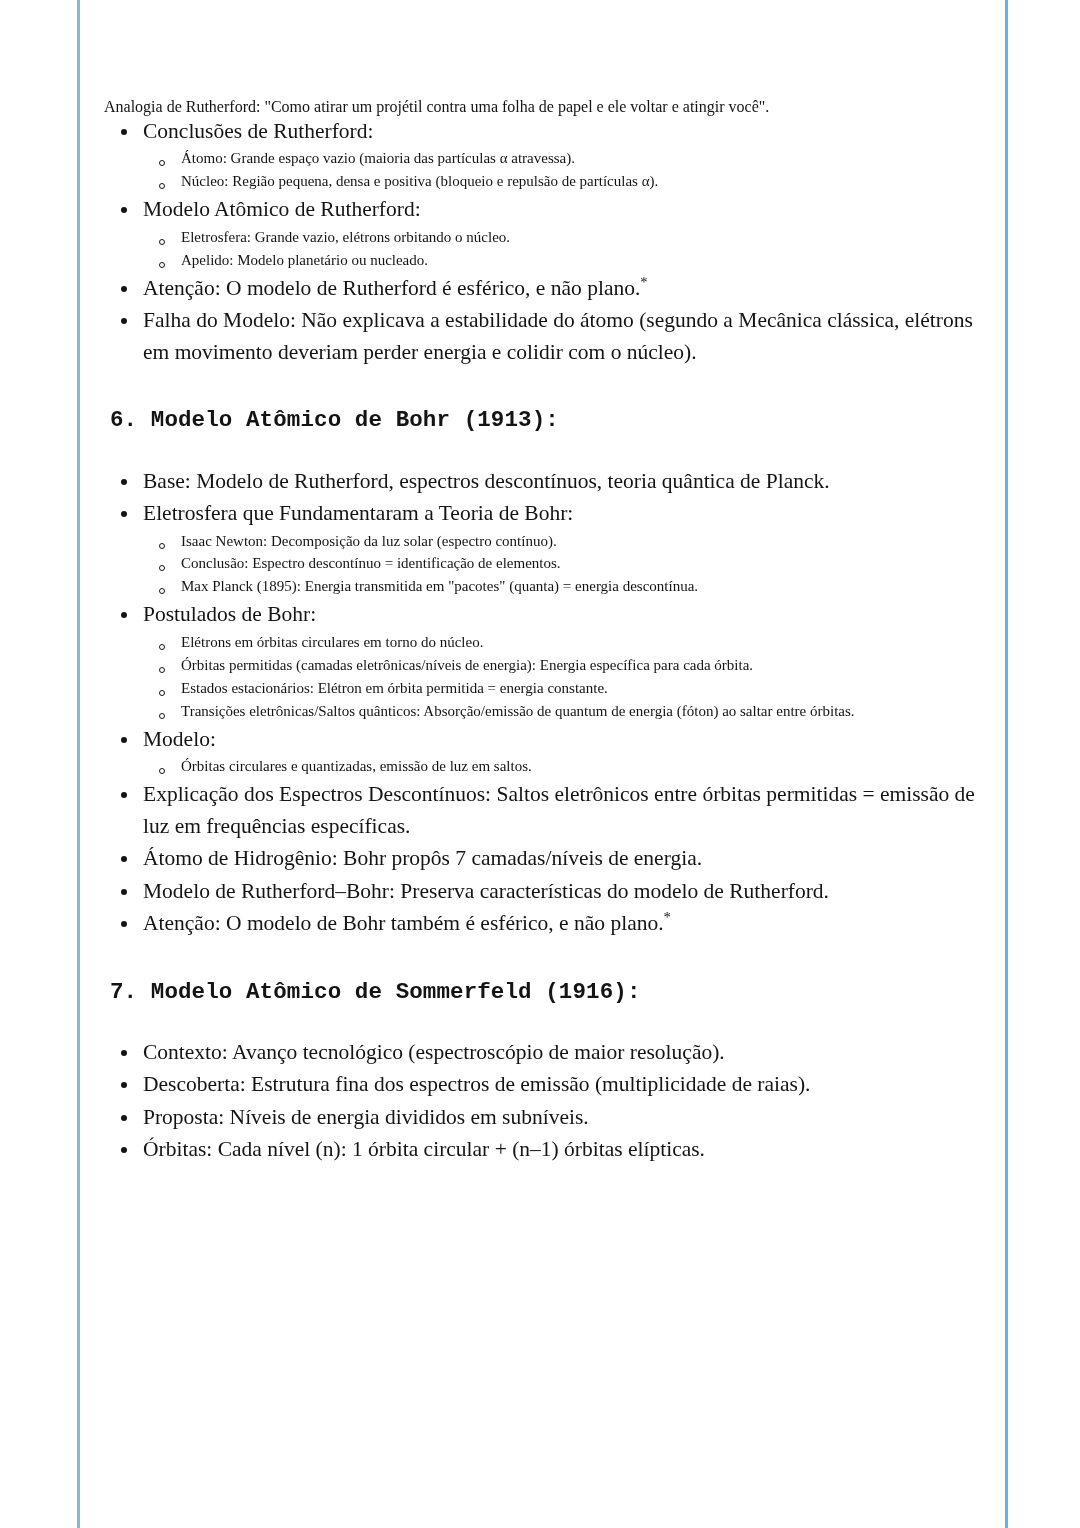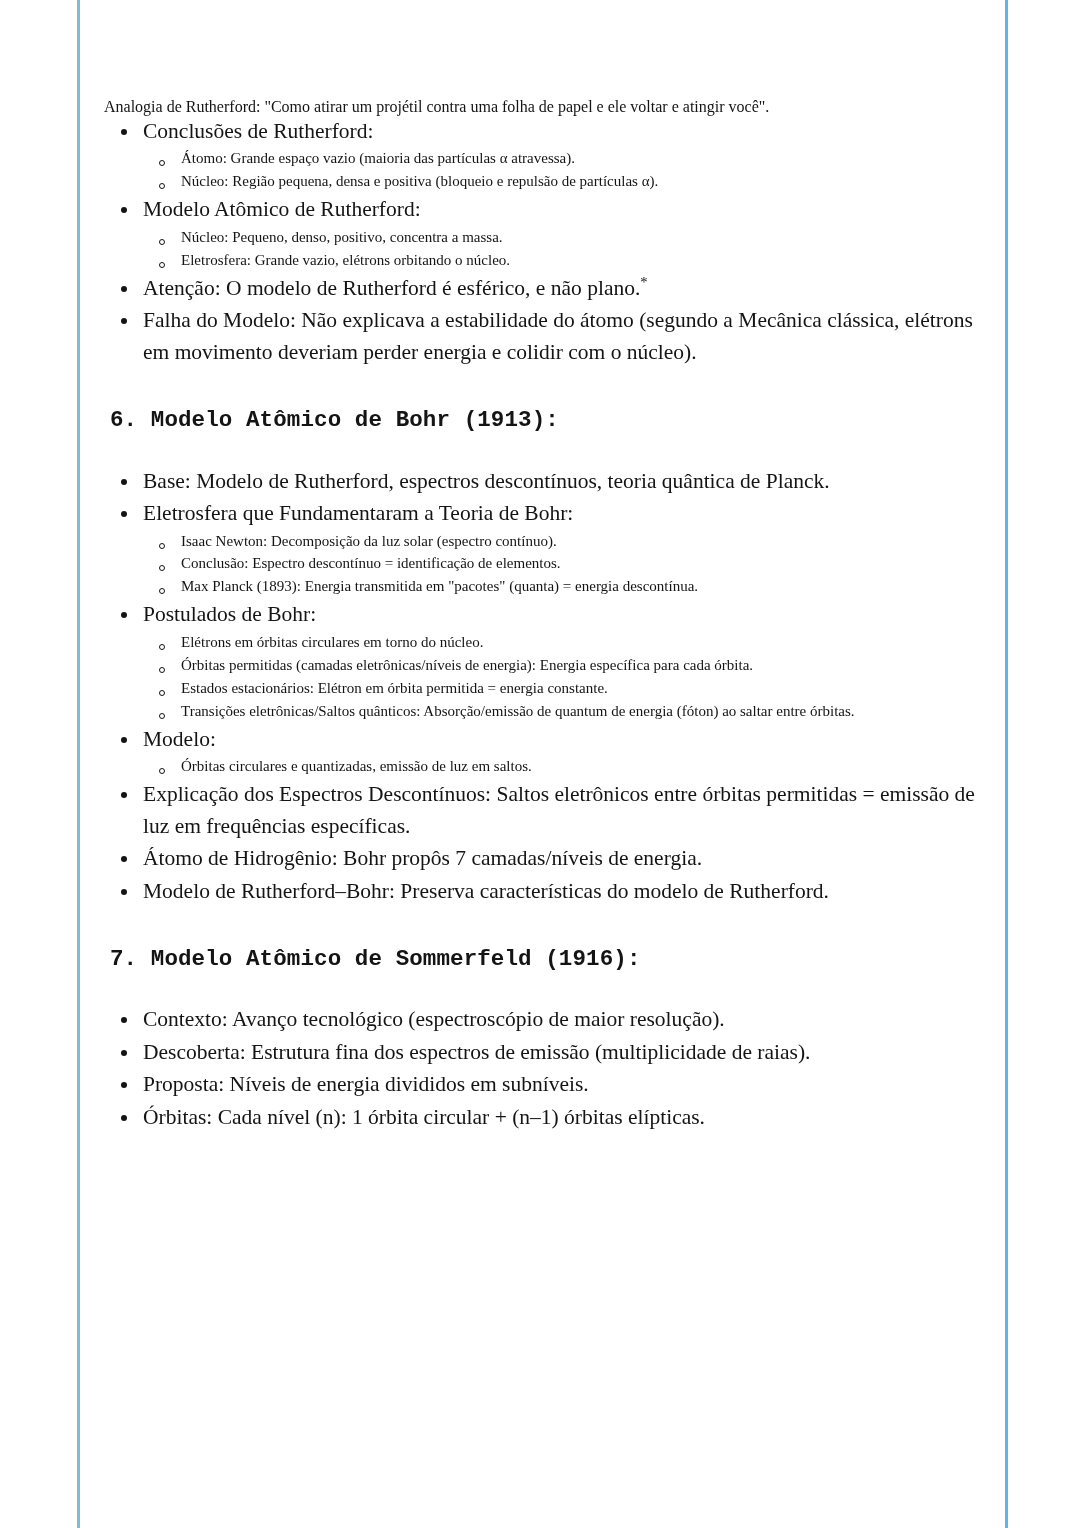--- a/index.html
+++ b/index.html
@@ -116,46 +116,47 @@
 
   <div class="content">
     <div id="body-root">
         <ul class="lvl1">
           <li class="b2"><span>Analogia de Rutherford: "Como atirar um projétil contra uma folha de papel e ele voltar e atingir você".</span></li>
           <li class="b1"><span>Conclusões de Rutherford:</span><ul class="lvl2">
               <li class="b2"><span>Átomo: Grande espaço vazio (maioria das partículas α atravessa).</span></li>
               <li class="b2"><span>Núcleo: Região pequena, densa e positiva (bloqueio e repulsão de partículas α).</span></li>
             </ul></li>
           <li class="b1"><span>Modelo Atômico de Rutherford:</span><ul class="lvl2">
-              <li class="b2"><span>Núcleo: Pequeno, denso, positivo, concentra a massa.</span></li>
               <li class="b2"><span>Eletrosfera: Grande vazio, elétrons orbitando o núcleo.</span></li>
+              <li class="b2"><span>Apelido: Modelo planetário ou nucleado.</span></li>
             </ul></li>
           <li class="b1"><span>Atenção: O modelo de Rutherford é esférico, e não plano.</span><span class="sup">*</span></li>
           <li class="b1"><span>Falha do Modelo: Não explicava a estabilidade do átomo (segundo a Mecânica clássica, elétrons em movimento deveriam perder energia e colidir com o núcleo).</span></li>
         </ul>
         <div class="section-heading">6. Modelo Atômico de Bohr (1913):</div>
         <ul class="lvl1">
           <li class="b1"><span>Base: Modelo de Rutherford, espectros descontínuos, teoria quântica de Planck.</span></li>
           <li class="b1"><span>Eletrosfera que Fundamentaram a Teoria de Bohr:</span><ul class="lvl2">
               <li class="b2"><span>Isaac Newton: Decomposição da luz solar (espectro contínuo).</span></li>
               <li class="b2"><span>Conclusão: Espectro descontínuo = identificação de elementos.</span></li>
-              <li class="b2"><span>Max Planck (1893): Energia transmitida em "pacotes" (quanta) = energia descontínua.</span></li>
+              <li class="b2"><span>Max Planck (1895): Energia transmitida em "pacotes" (quanta) = energia descontínua.</span></li>
             </ul></li>
           <li class="b1"><span>Postulados de Bohr:</span><ul class="lvl2">
               <li class="b2"><span>Elétrons em órbitas circulares em torno do núcleo.</span></li>
               <li class="b2"><span>Órbitas permitidas (camadas eletrônicas/níveis de energia): Energia específica para cada órbita.</span></li>
               <li class="b2"><span>Estados estacionários: Elétron em órbita permitida = energia constante.</span></li>
               <li class="b2"><span>Transições eletrônicas/Saltos quânticos: Absorção/emissão de quantum de energia (fóton) ao saltar entre órbitas.</span></li>
             </ul></li>
           <li class="b1"><span>Modelo:</span><ul class="lvl2">
               <li class="b2"><span>Órbitas circulares e quantizadas, emissão de luz em saltos.</span></li>
             </ul></li>
           <li class="b1"><span>Explicação dos Espectros Descontínuos: Saltos eletrônicos entre órbitas permitidas = emissão de luz em frequências específicas.</span></li>
           <li class="b1"><span>Átomo de Hidrogênio: Bohr propôs 7 camadas/níveis de energia.</span></li>
           <li class="b1"><span>Modelo de Rutherford–Bohr: Preserva características do modelo de Rutherford.</span></li>
+          <li class="b1"><span>Atenção: O modelo de Bohr também é esférico, e não plano.</span><span class="sup">*</span></li>
         </ul>
         <div class="section-heading">7. Modelo Atômico de Sommerfeld (1916):</div>
         <ul class="lvl1">
           <li class="b1"><span>Contexto: Avanço tecnológico (espectroscópio de maior resolução).</span></li>
           <li class="b1"><span>Descoberta: Estrutura fina dos espectros de emissão (multiplicidade de raias).</span></li>
           <li class="b1"><span>Proposta: Níveis de energia divididos em subníveis.</span></li>
           <li class="b1"><span>Órbitas: Cada nível (n): 1 órbita circular + (n–1) órbitas elípticas.</span></li>
         </ul>
       </div>
   </div>

